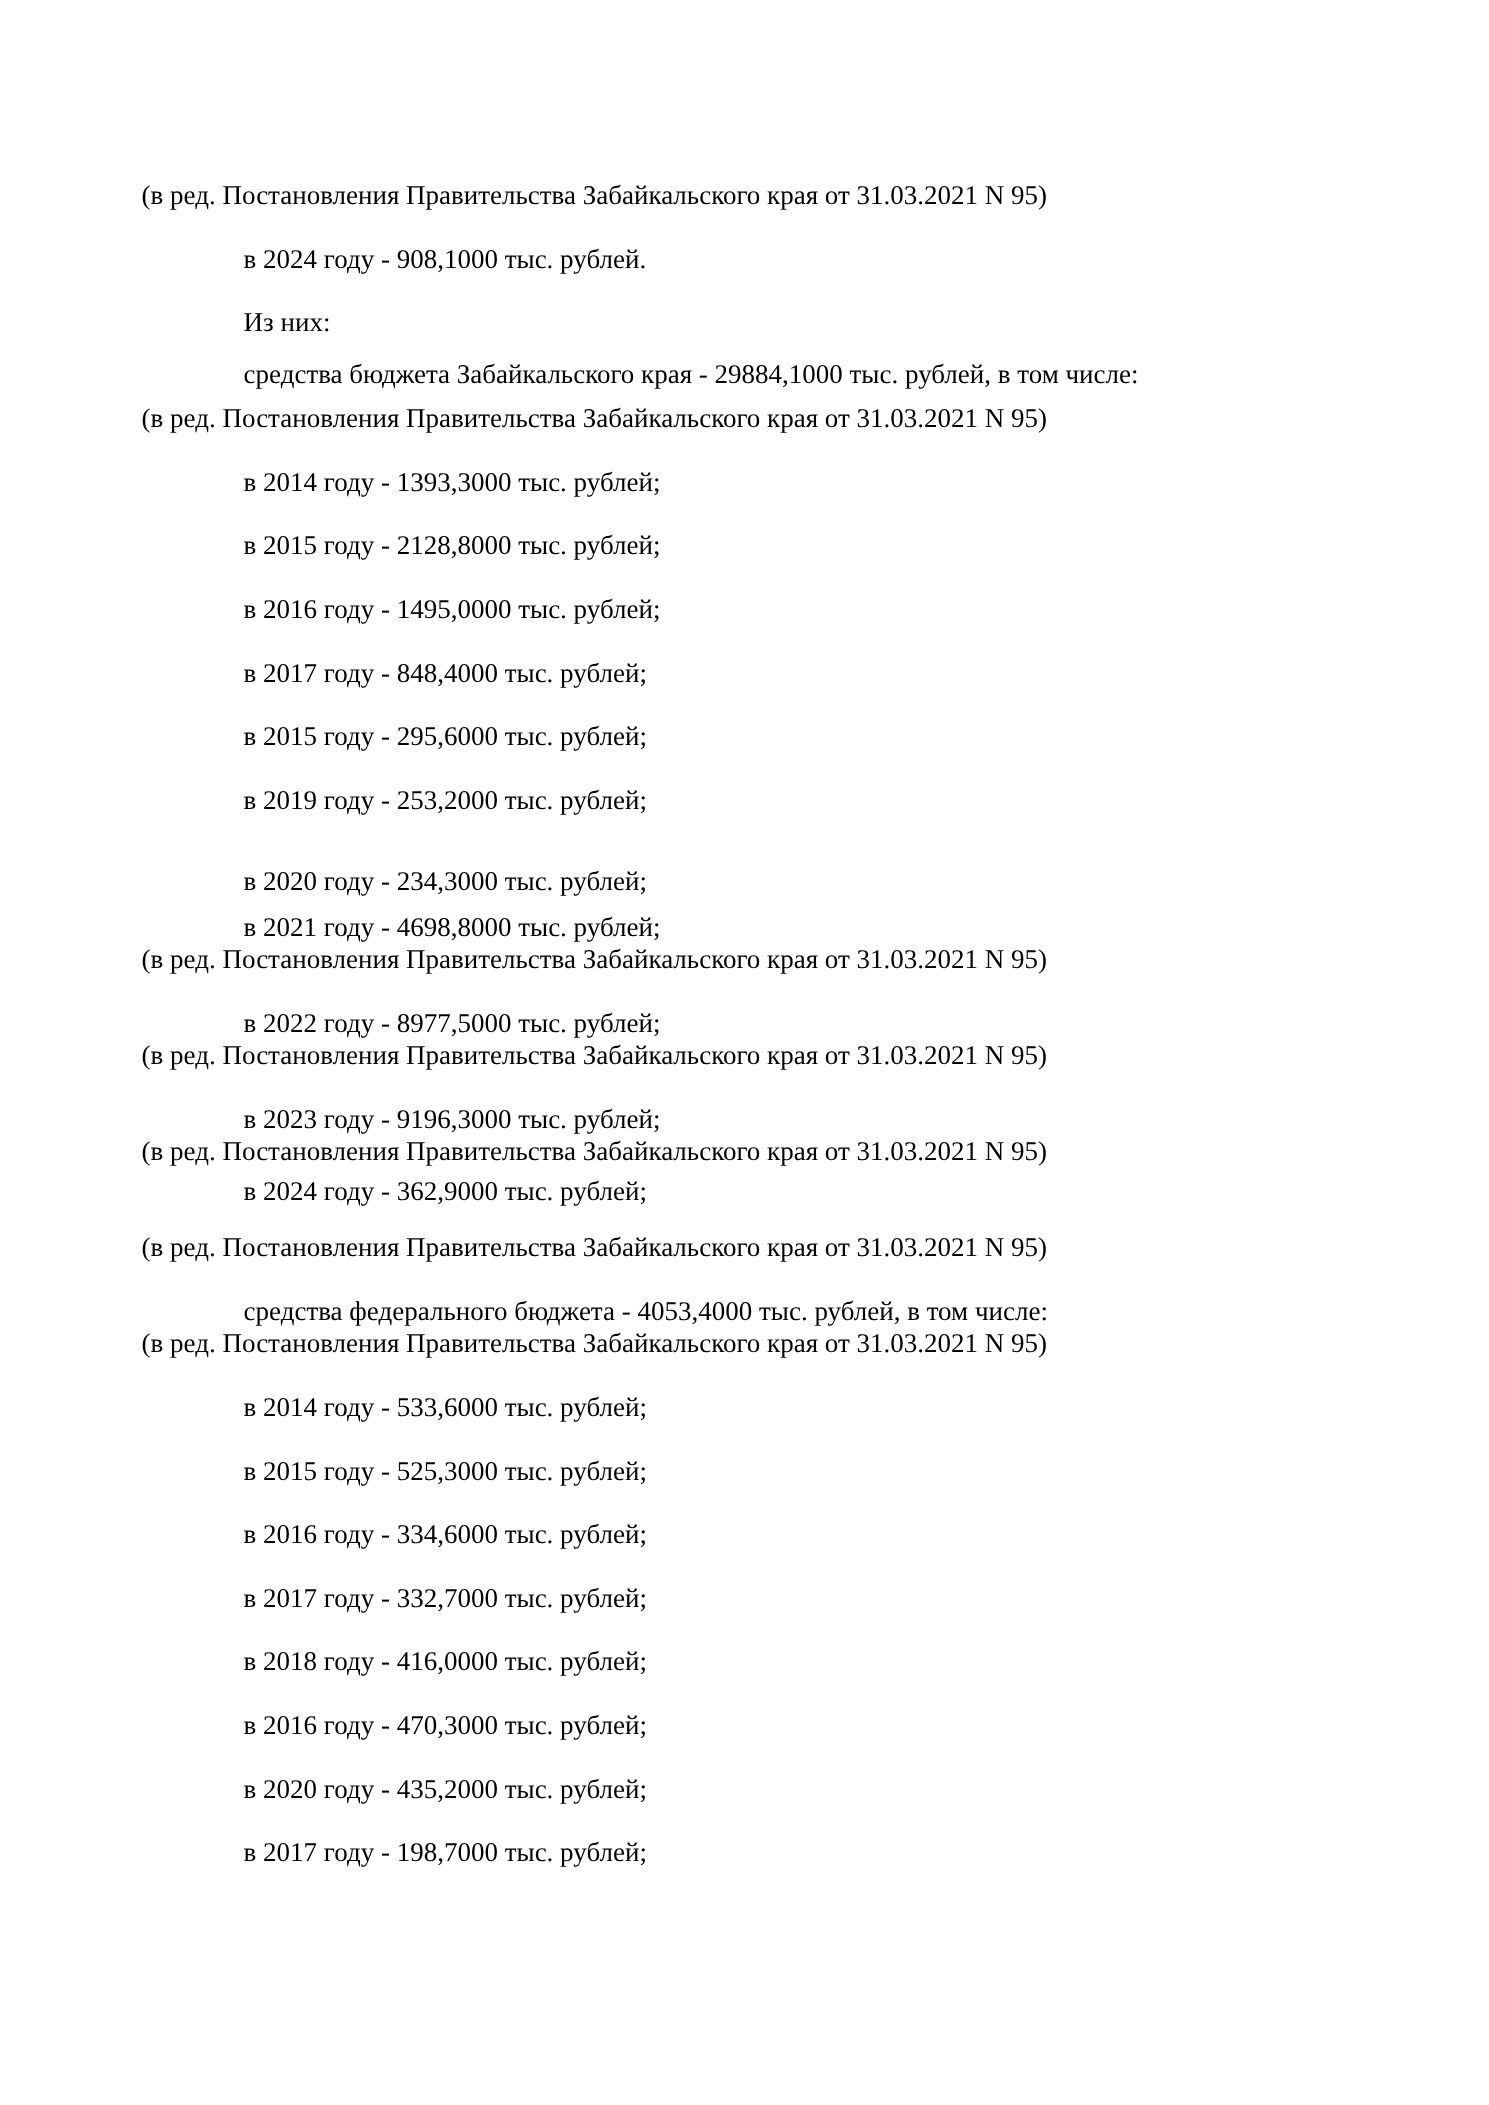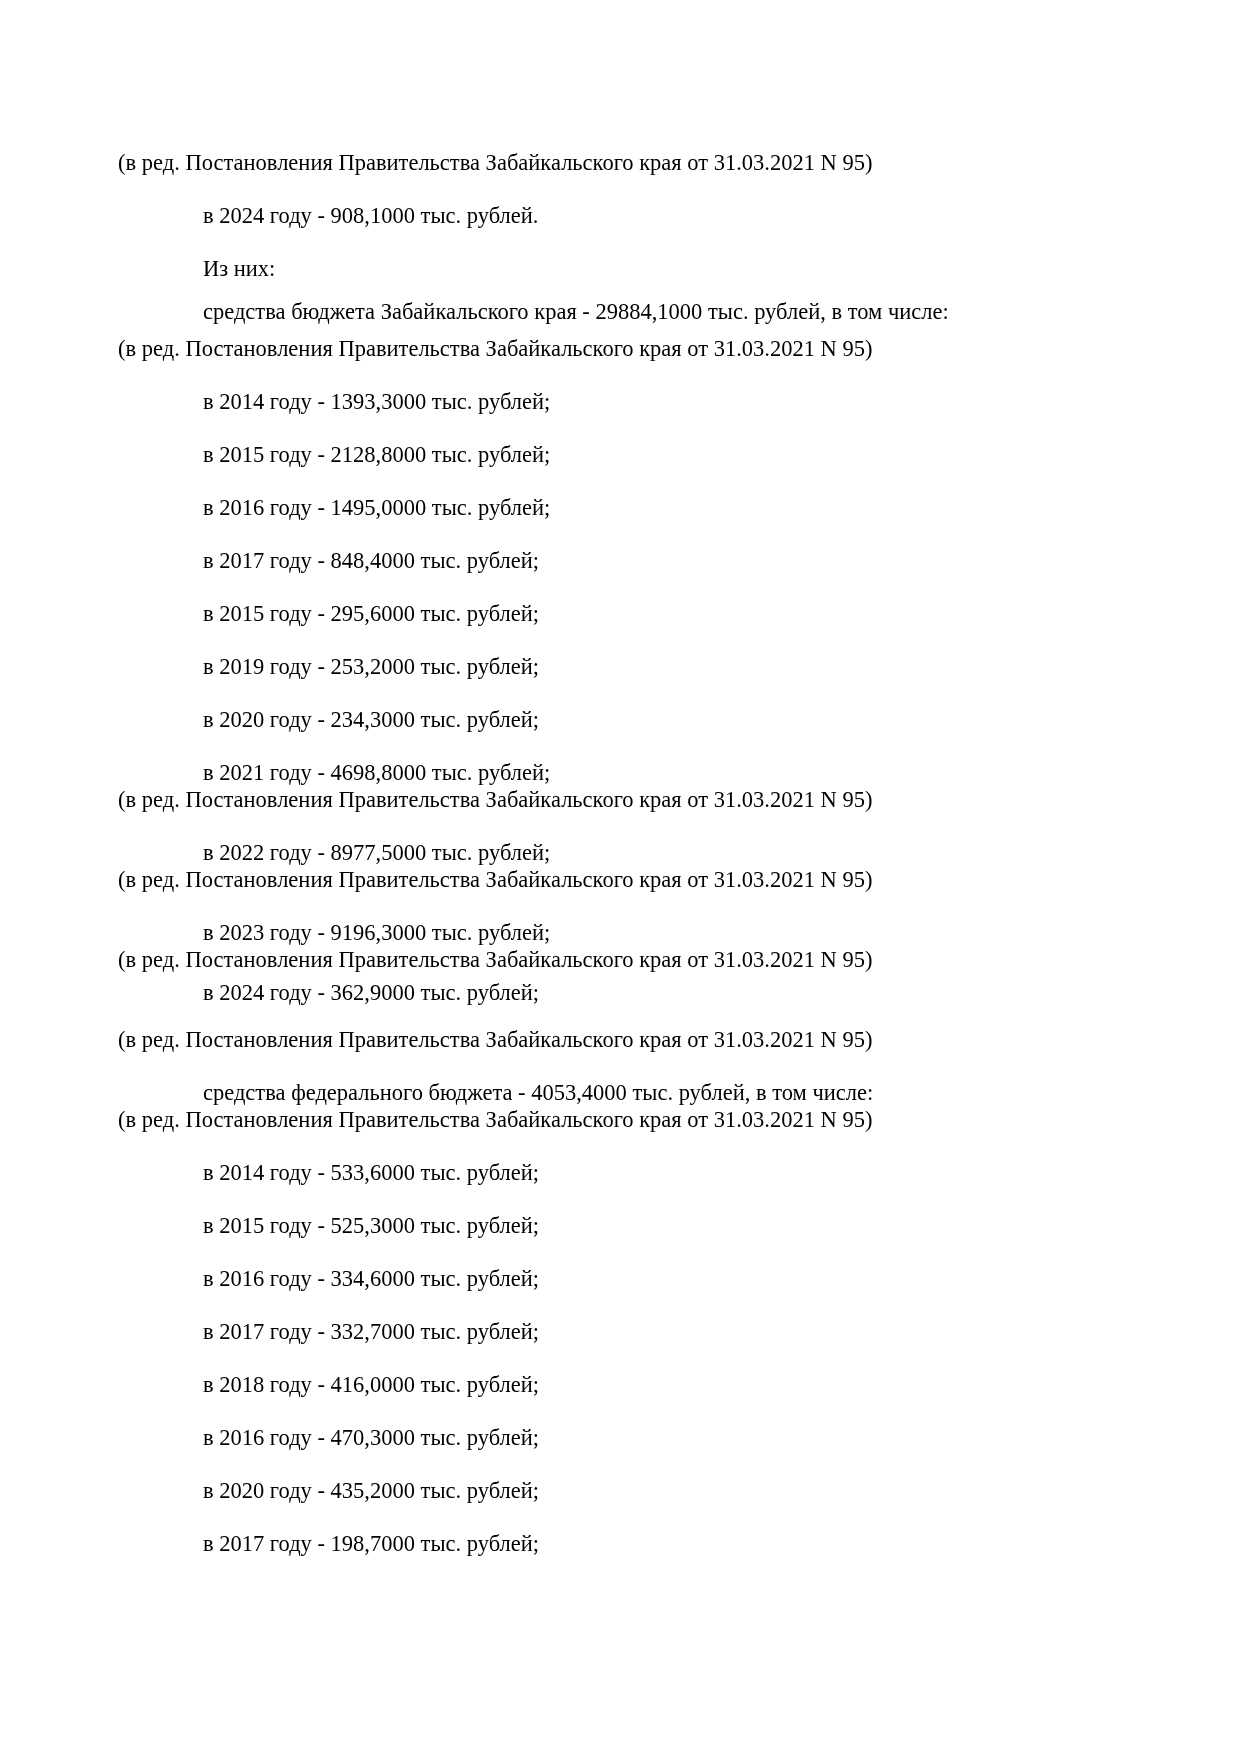--- a/index.html
+++ b/index.html
@@ -19,21 +19,21 @@
 
   <div class="line indent" style="top:299px">средства бюджета Забайкальского края - 29884,1000 тыс. рублей, в том числе:</div>
   <div class="line flush" style="top:336px">(в ред. Постановления Правительства Забайкальского края от 31.03.2021 N 95)</div>
 
   <div class="line indent" style="top:389px">в 2014 году - 1393,3000 тыс. рублей;</div>
   <div class="line indent" style="top:442px">в 2015 году - 2128,8000 тыс. рублей;</div>
   <div class="line indent" style="top:495px">в 2016 году - 1495,0000 тыс. рублей;</div>
   <div class="line indent" style="top:548px">в 2017 году - 848,4000 тыс. рублей;</div>
   <div class="line indent" style="top:601px">в 2015 году - 295,6000 тыс. рублей;</div>
   <div class="line indent" style="top:654px">в 2019 году - 253,2000 тыс. рублей;</div>
-  <div class="line indent" style="top:707px">в 2020 году - 234,3000 тыс. рублей;</div>
+  <div class="line indent" style="top:722px">в 2020 году - 234,3000 тыс. рублей;</div>
 
   <div class="line indent" style="top:760px">в 2021 году - 4698,8000 тыс. рублей;</div>
   <div class="line flush" style="top:787px">(в ред. Постановления Правительства Забайкальского края от 31.03.2021 N 95)</div>
 
   <div class="line indent" style="top:840px">в 2022 году - 8977,5000 тыс. рублей;</div>
   <div class="line flush" style="top:867px">(в ред. Постановления Правительства Забайкальского края от 31.03.2021 N 95)</div>
 
   <div class="line indent" style="top:920px">в 2023 году - 9196,3000 тыс. рублей;</div>
   <div class="line flush" style="top:947px">(в ред. Постановления Правительства Забайкальского края от 31.03.2021 N 95)</div>
 

